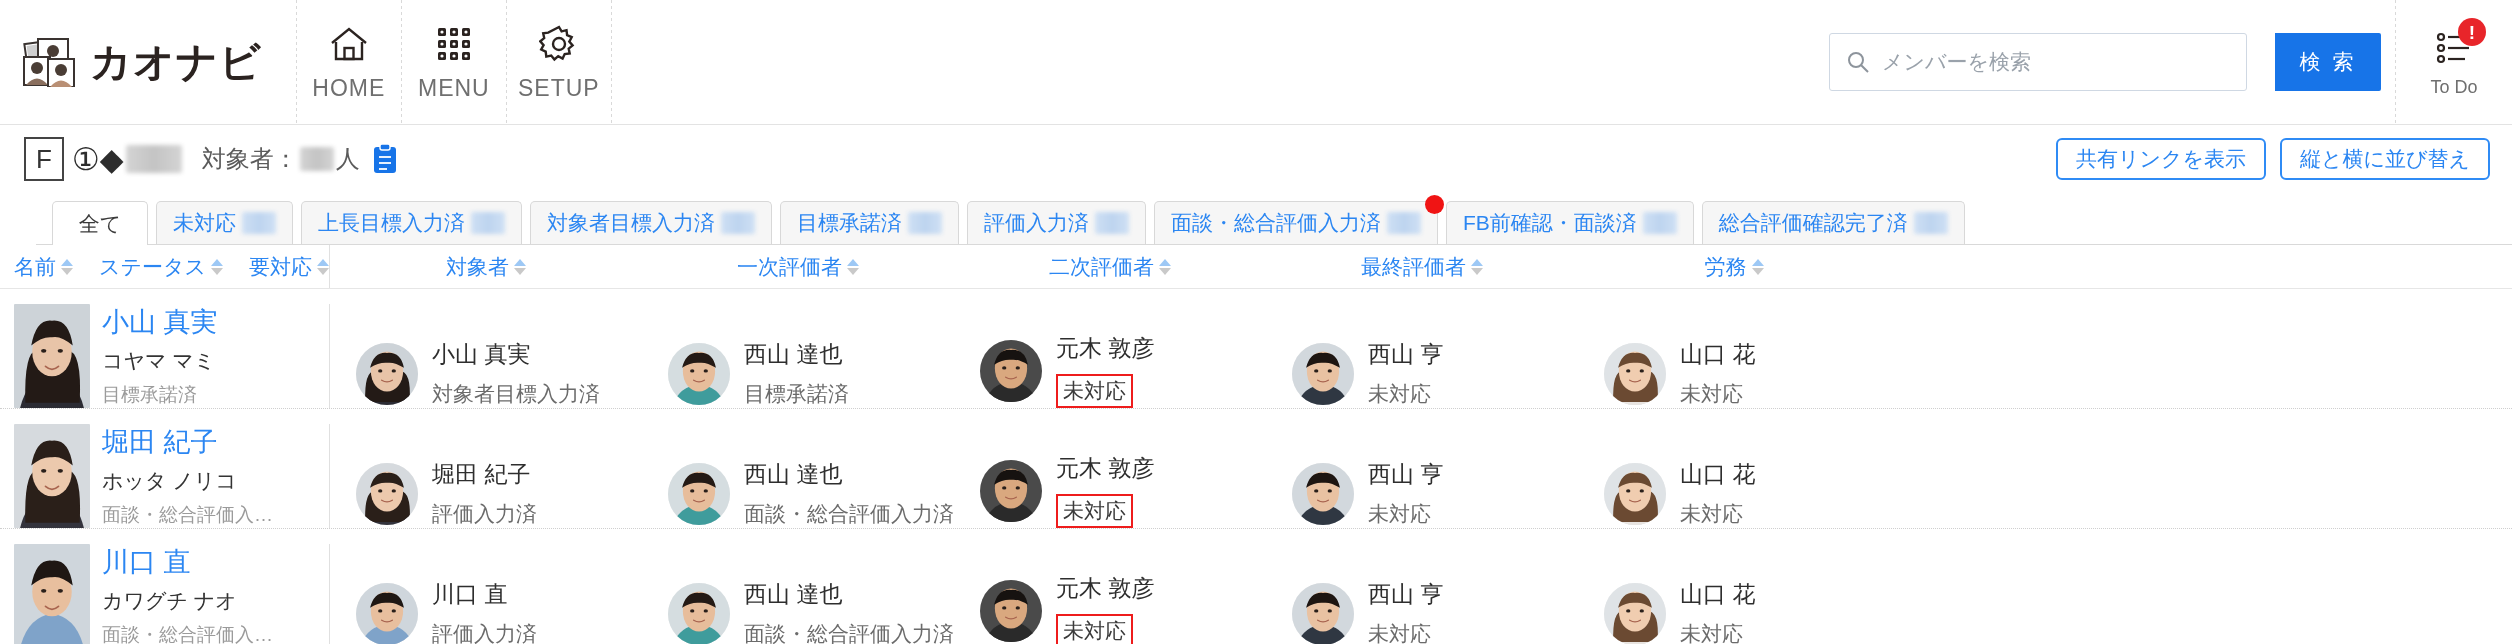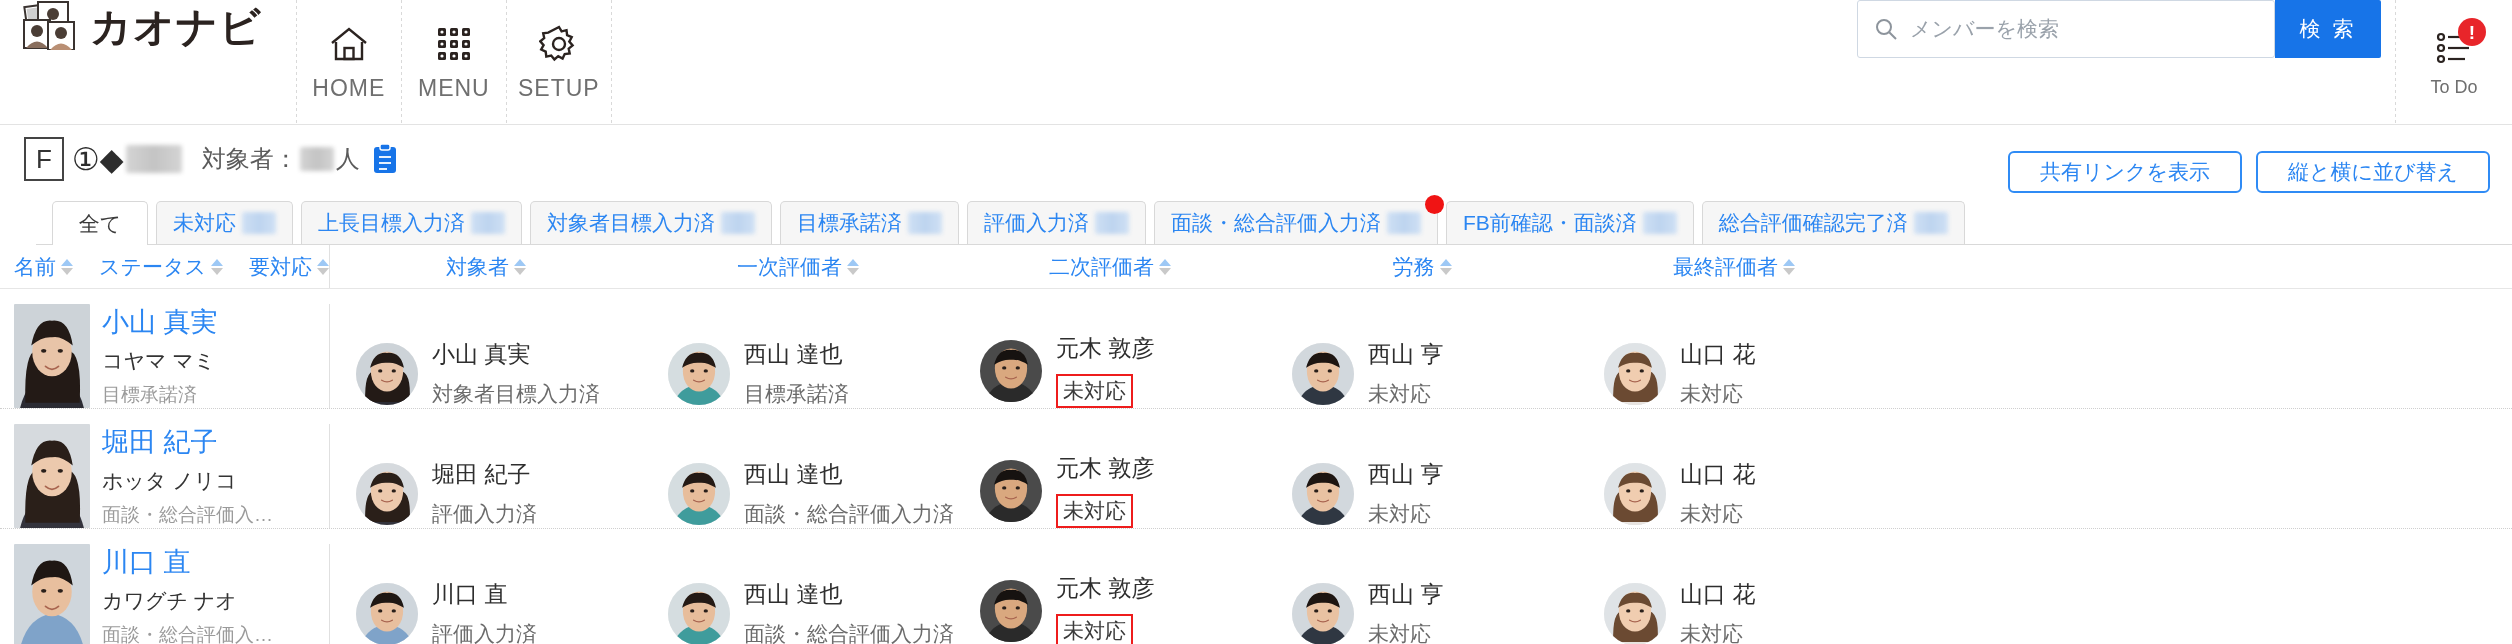--- a/index.html
+++ b/index.html
@@ -11,37 +11,37 @@
     color:#333;
   }
   .app{width:2512px;height:644px;position:relative;}
 
   
   .gheader{
     height:124px;display:flex;align-items:center;
     border-bottom:1px solid #e3e3e3;
     background:#fff;position:relative;
   }
-  .brand{display:flex;padding:0 34px 0 22px;height:100%;}
+  .brand{display:flex;align-items:center;padding:0 34px 0 22px;height:100%;}
   .brand-mark{width:58px;height:50px;position:relative;margin-right:10px;}
   .brand-text{
     font-size:41px;font-weight:bold;color:#2b2320;letter-spacing:1px;
     font-family:"DejaVu Sans","Liberation Sans",sans-serif;
   }
   .navsep{width:1px;height:124px;background:repeating-linear-gradient(to bottom,#d9d9d9 0 3px,transparent 3px 6px);}
   .navitem{
     width:104px;height:124px;display:flex;flex-direction:column;
     align-items:center;justify-content:center;gap:9px;cursor:pointer;
   }
   .navitem .nlabel{font-size:23px;color:#6f6f6f;letter-spacing:1px;font-weight:500;}
   .navicon{width:44px;height:44px;display:flex;align-items:center;justify-content:center;}
 
   .spacer{flex:1 1 auto;}
 
-  .searchwrap{display:flex;align-items:flex-start;height:100%;padding-right:14px;}
+  .searchwrap{display:flex;align-items:center;height:100%;padding-right:14px;gap:28px;}
   .searchbox{
     display:flex;align-items:center;width:418px;height:58px;
     border:1px solid #cfd8e3;border-radius:3px;background:#fff;box-sizing:border-box;
   }
   .searchbox .mag{margin:0 10px 0 16px;display:flex;}
   .searchbox input{
     border:0;outline:0;flex:1;font-size:21px;color:#333;background:transparent;
     font-family:"Liberation Sans","DejaVu Sans",sans-serif;
   }
   .searchbox input::placeholder{color:#9aa2ab;}
@@ -73,23 +73,22 @@
   .blur-chip{
     display:inline-block;height:28px;border-radius:2px;vertical-align:middle;
     background:linear-gradient(90deg,#d4d4d4,#c4c4c4,#d4d4d4);
     filter:blur(2px);margin:0 2px;
   }
   .title-sub{font-size:24px;color:#5b5b5b;margin-left:18px;display:flex;align-items:center;}
   .clipboard{margin-left:12px;display:flex;align-items:center;}
   .title-actions{position:absolute;right:22px;top:13px;display:flex;gap:14px;}
   .obtn{
     border:2px solid #2f8bf5;color:#2b86f2;background:#fff;border-radius:6px;
-    font-size:21px;padding:0 30px;height:42px;line-height:38px;cursor:pointer;white-space:nowrap;
+    font-size:21px;padding:0 18px;height:42px;line-height:38px;cursor:pointer;white-space:nowrap;
     font-family:"Liberation Sans","DejaVu Sans",sans-serif;
-    margin-top:13px;
   }
 
   
   .tabsrow{
     height:52px;display:flex;align-items:flex-end;padding:0 16px;gap:8px;
     border-bottom:1px solid #d9d9d9;box-sizing:border-box;position:relative;margin-left:36px;
   }
   .tab{
     height:43px;min-width:96px;display:flex;align-items:center;justify-content:center;
     border:1px solid #d8d8d8;border-bottom:none;border-radius:5px 5px 0 0;
@@ -376,30 +375,30 @@
           <div class="ch">
             <span>二次評価者</span>
             <span class="sorticon">
               <i class="up"></i>
               <i class="dn"></i>
             </span>
           </div>
         </div>
         <div class="evcol">
           <div class="ch">
-            <span>労務</span>
+            <span>最終評価者</span>
             <span class="sorticon">
               <i class="up"></i>
               <i class="dn"></i>
             </span>
           </div>
         </div>
         <div class="evcol">
           <div class="ch">
-            <span>最終評価者</span>
+            <span>労務</span>
             <span class="sorticon">
               <i class="up"></i>
               <i class="dn"></i>
             </span>
           </div>
         </div>
       </div>
   </div>
 
   <div class="rows" id="rowsbody">

